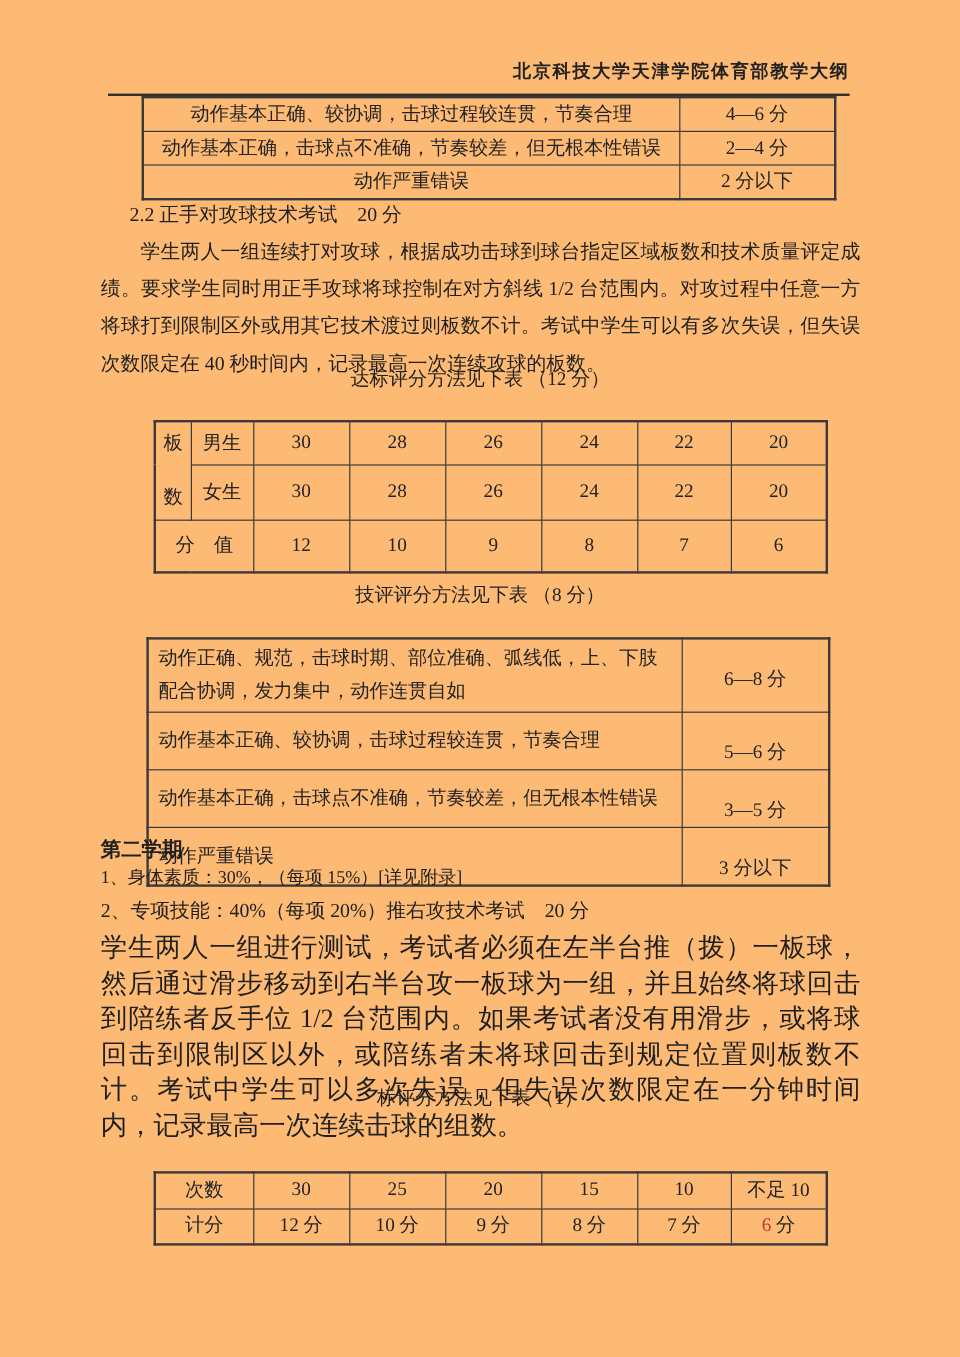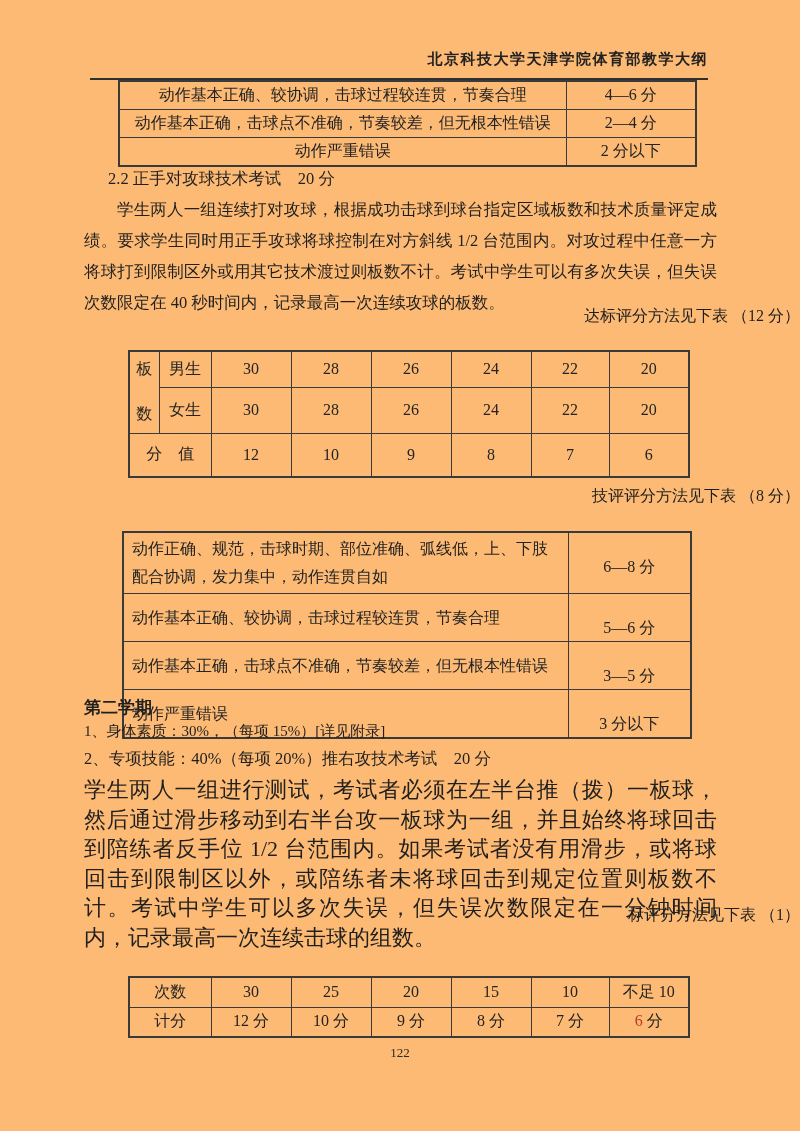--- a/index.html
+++ b/index.html
@@ -37,21 +37,21 @@
   table.tbl{border:2px solid #3a3a3a;}
   
   .carryover{left:118px;top:80px;width:577px;border-top:none;}
   
   .h-section{position:absolute;left:84px;top:168px;font-size:16.5px;margin-left:24px;}
   .para1{
     position:absolute;left:84px;top:194px;width:633px;
     font-size:16.5px;line-height:31px;
     text-align:justify;text-indent:2em;
   }
-  .caption{position:absolute;left:0;width:800px;text-align:right;font-size:16px;}
+  .caption{position:absolute;left:0;width:800px;text-align:center;font-size:16px;}
   .cap-standard{top:306px;}
   .cap-technique{top:486px;}
   .cap-count{top:905px;}
   
   .standard{left:128px;top:350px;width:560px;}
   .stack-label{
     display:flex;flex-direction:column;justify-content:space-between;align-items:center;
     height:66px;padding:5px 0;
   }
   
@@ -219,15 +219,14 @@
       <td>9 分</td>
       <td>8 分</td>
       <td>7 分</td>
       <td>
         <span class="red">6</span><span> 分</span>
       </td>
     </tr>
   </tbody>
     </table>
 
-  <div class="page-number">122</div>
 
 </div>
 
 </body></html>

